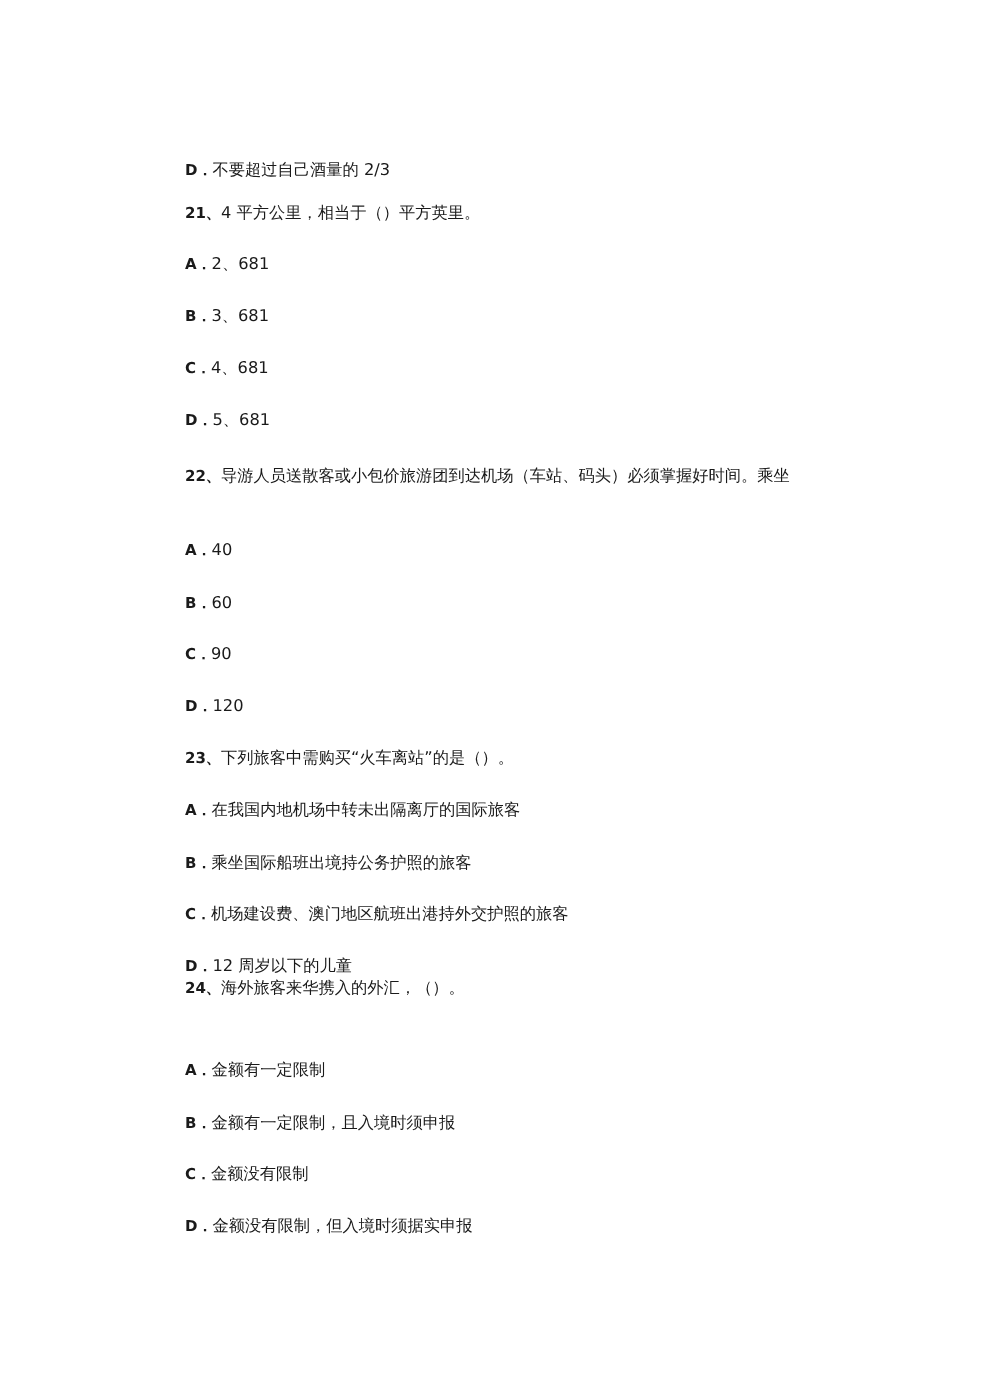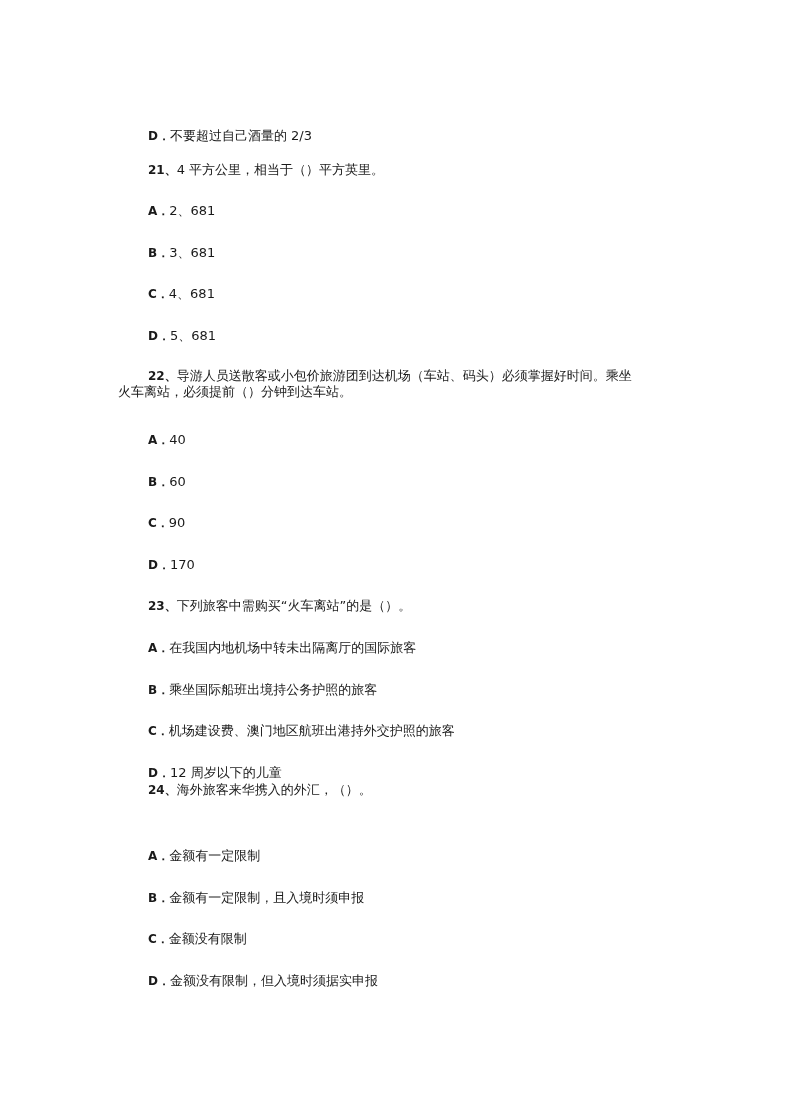--- a/index.html
+++ b/index.html
@@ -1,42 +1,41 @@
 <!DOCTYPE html>
 <html><head>
   <meta charset="utf-8">
   <style>
     html, body { margin: 0; padding: 0; background: #ffffff; }
     body { width: 790px; height: 1119px; position: relative; overflow: hidden;
            font-family: "DejaVu Sans", "Liberation Sans", sans-serif; color: #1a1a1a; }
     .line { position: absolute; left: 148px; font-size: 13px; line-height: 16px; white-space: nowrap; }
     .line .num { font-weight: bold; font-size: 12px; }
-    .wrap { position: absolute; left: 118px; width: 560px; font-size: 13px; line-height: 16px; }
+    .wrap { position: absolute; left: 118px; width: 560px; font-size: 13px; line-height: 27px; }
     .wrap .indent { padding-left: 30px; }
   </style>
 </head>
 <body>
 
 <div>
   <div class="line" style="top:128px"><span class="num">D．</span><span>不要超过自己酒量的 2/3</span></div>
 
   <div class="line" style="top:162px"><span class="num">21、</span><span>4 平方公里，相当于（）平方英里。</span></div>
   <div class="line" style="top:203px"><span class="num">A．</span><span>2、681</span></div>
   <div class="line" style="top:245px"><span class="num">B．</span><span>3、681</span></div>
   <div class="line" style="top:286px"><span class="num">C．</span><span>4、681</span></div>
   <div class="line" style="top:328px"><span class="num">D．</span><span>5、681</span></div>
 
   <div class="wrap" style="top:368px">
     <div class="indent"><span class="num" style="font-weight:bold;font-size:12px">22、</span><span>导游人员送散客或小包价旅游团到达机场（车站、码头）必须掌握好时间。乘坐</span></div>
-    <div>火车离站，必须提前（）分钟到达车站。</div>
   </div>
   <div class="line" style="top:432px"><span class="num">A．</span><span>40</span></div>
   <div class="line" style="top:474px"><span class="num">B．</span><span>60</span></div>
   <div class="line" style="top:515px"><span class="num">C．</span><span>90</span></div>
-  <div class="line" style="top:557px"><span class="num">D．</span><span>170</span></div>
+  <div class="line" style="top:557px"><span class="num">D．</span><span>120</span></div>
 
   <div class="line" style="top:598px"><span class="num">23、</span><span>下列旅客中需购买“火车离站”的是（）。</span></div>
   <div class="line" style="top:640px"><span class="num">A．</span><span>在我国内地机场中转未出隔离厅的国际旅客</span></div>
   <div class="line" style="top:682px"><span class="num">B．</span><span>乘坐国际船班出境持公务护照的旅客</span></div>
   <div class="line" style="top:723px"><span class="num">C．</span><span>机场建设费、澳门地区航班出港持外交护照的旅客</span></div>
   <div class="line" style="top:765px"><span class="num">D．</span><span>12 周岁以下的儿童</span></div>
 
   <div class="line" style="top:782px"><span class="num">24、</span><span>海外旅客来华携入的外汇，（）。</span></div>
   <div class="line" style="top:848px"><span class="num">A．</span><span>金额有一定限制</span></div>
   <div class="line" style="top:890px"><span class="num">B．</span><span>金额有一定限制，且入境时须申报</span></div>

